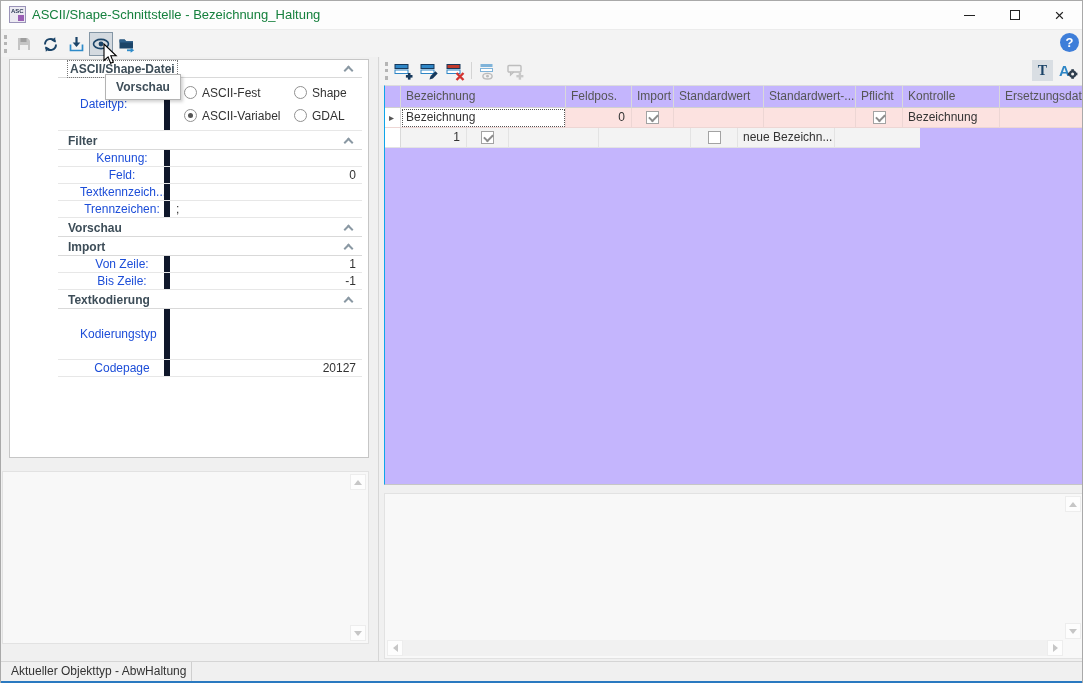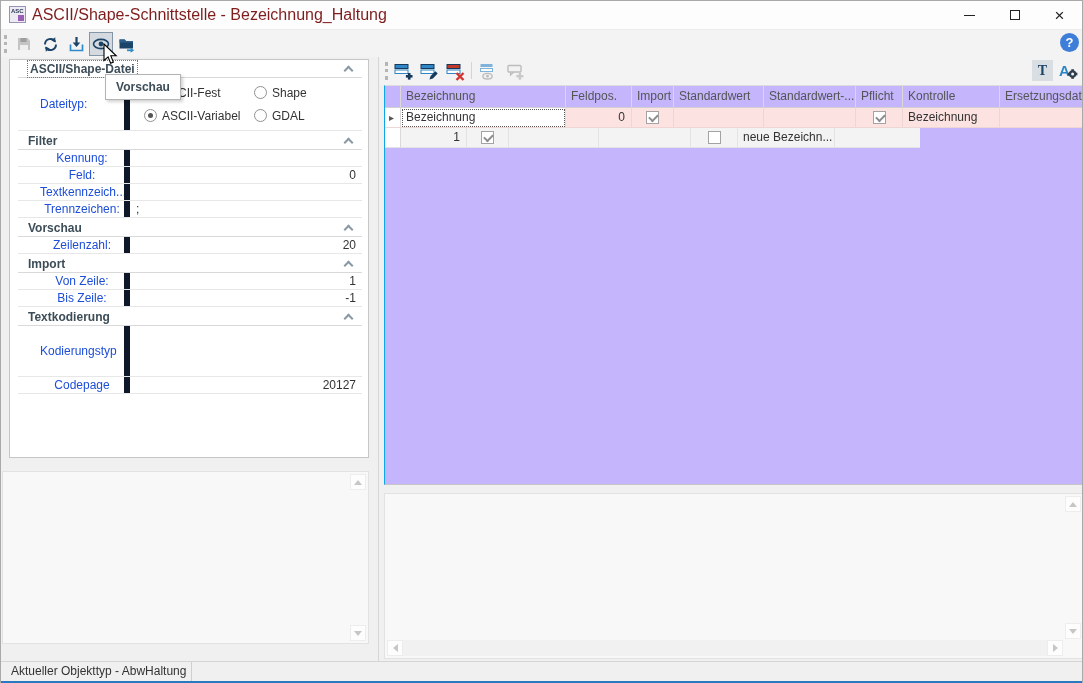--- a/index.html
+++ b/index.html
@@ -7,21 +7,21 @@
   body { font-family:"Liberation Sans", sans-serif; font-size:12px; color:#333; }
   #win {
     position:relative; width:1083px; height:683px; overflow:hidden;
     background:#f0f0f0; border:1px solid #a9a9a9; border-bottom:none;
   }
   
   .titlebar { position:absolute; left:0; top:0; width:100%; height:28px; background:#fdfdfd; }
   .appicon { position:absolute; left:8px; top:5px; width:17px; height:17px; background:#eceaf2; border:1px solid #9a93b8; }
   .appicon .txt { position:absolute; left:1px; top:1px; font-size:6px; font-weight:bold; color:#2b3a55; letter-spacing:0; }
   .appicon .accent { position:absolute; right:1px; bottom:1px; width:6px; height:6px; background:#9a5fb5; }
-  .wtitle { position:absolute; left:31px; top:0; height:28px; line-height:28px; font-size:16px; color:#7f1d1d; white-space:nowrap; }
+  .wtitle { position:absolute; left:31px; top:0; height:28px; line-height:28px; font-size:13px; color:#15803d; white-space:nowrap; }
   .wbtn { position:absolute; top:0; width:45px; height:28px; display:flex; align-items:center; justify-content:center; }
   .wbtn.min { right:90px; } .wbtn.max { right:45px; } .wbtn.close { right:0; }
   .glyph-min { width:11px; height:0; border-top:1px solid #222; }
   .glyph-max { width:10px; height:10px; border:1px solid #222; }
   .glyph-close { font-size:17px; color:#222; line-height:17px; }
   
   .main-toolbar { position:absolute; left:0; top:28px; width:100%; height:28px; background:#f3f3f3; border-top:1px solid #ececec; }
   .drag-dots { position:absolute; width:3px; border-left:3px dotted #b5b5b5; }
   .tbtn { position:absolute; width:24px; height:24px; top:2px; display:flex; align-items:center; justify-content:center; border:1px solid transparent; }
   .tbtn.pressed { background:#d4dae0; border:1px solid #8496a5; }
@@ -36,21 +36,21 @@
   .lrow { display:flex; height:17px; line-height:16px; border-bottom:1px solid #e7e7e7; }
   .lrow .lbl { width:112px; padding-left:22px; border-right:6px solid #0f172a; color:#1d4ed8; overflow:hidden; white-space:nowrap;text-align:center; }
   .lrow .val { flex:1; padding:0 6px; white-space:nowrap; }
   .val.right { text-align:right; }
   .lrow.tall { height:53px; } .lrow.tall3 { height:51px; }
   .lrow.tall .lbl, .lrow.tall3 .lbl { display:flex; align-items:center; }
   .radio-zone { position:relative; flex:1; }
   .radio-item { position:absolute; display:flex; align-items:center; gap:5px; height:15px; }
   .radio { width:13px; height:13px; border:1px solid #919191; border-radius:50%; background:#fff; position:relative; flex:none; }
   .radio.sel::after { content:''; position:absolute; left:3px; top:3px; width:5px; height:5px; border-radius:50%; background:#555; }
-  .section { margin-top:2px; }
+  .section { margin-top:2px;margin-left:40px; }
   .section.first { margin-top:1px; }
   
   .left-bottom { position:absolute; left:1px; top:470px; width:367px; height:173px; background:#f8f8f8; border:1px solid #e2e2e2; }
   
   .sb-btn { position:absolute; width:16px; height:16px; background:#fdfdfd; border:1px solid #ededed; display:flex; align-items:center; justify-content:center; }
   .tri-up { width:0; height:0; border-left:4px solid transparent; border-right:4px solid transparent; border-bottom:5px solid #c6c6c6; }
   .tri-down { width:0; height:0; border-left:4px solid transparent; border-right:4px solid transparent; border-top:5px solid #c6c6c6; }
   .tri-left { width:0; height:0; border-top:4px solid transparent; border-bottom:4px solid transparent; border-right:5px solid #c6c6c6; }
   .tri-right { width:0; height:0; border-top:4px solid transparent; border-bottom:4px solid transparent; border-left:5px solid #c6c6c6; }
   
@@ -214,26 +214,20 @@
           <div class="val">;</div>
         </div>
       </div>
     </div>
 
     <div class="section">
       <div class="sheader">
         <span class="ttl">Vorschau</span>
         <span class="chev"></span>
       </div>
-      <div class="lrows">
-        <div class="lrow">
-          <div class="lbl">Zeilenzahl:</div>
-          <div class="val right">20</div>
-        </div>
-      </div>
     </div>
 
     <div class="section">
       <div class="sheader">
         <span class="ttl">Import</span>
         <span class="chev"></span>
       </div>
       <div class="lrows">
         <div class="lrow">
           <div class="lbl">Von Zeile:</div>

